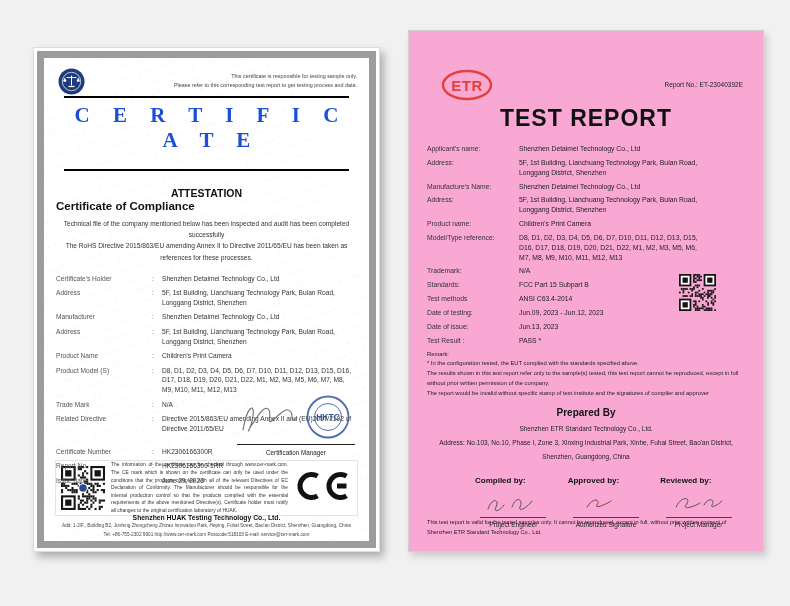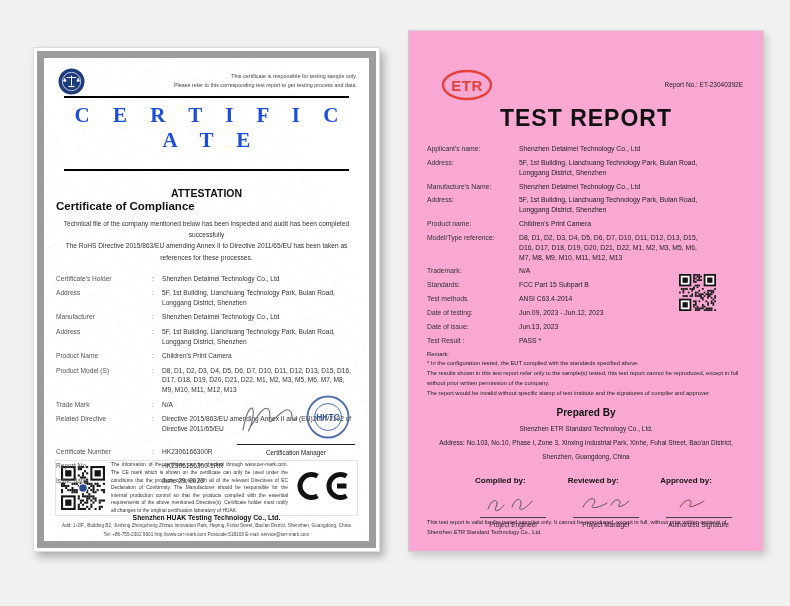--- a/index.html
+++ b/index.html
@@ -579,34 +579,34 @@
     <div class="sign-row">
       <div class="sign-col">
         <div class="sign-label">Compiled by:</div>
         <svg class="sign-sig" width="70" height="26" viewBox="0 0 70 26">
           <path d="M10 18 C 14 6, 22 8, 18 16 C 15 22, 22 20, 26 14 M 34 16 C 38 4, 46 8, 42 16 C 40 21, 48 18, 54 10" fill="none" stroke="#555" stroke-width="1" stroke-linecap="round"></path>
         </svg>
         <div class="sign-line"></div>
         <div class="sign-role">Project Engineer</div>
       </div>
       <div class="sign-col">
+        <div class="sign-label">Approved by:</div>
+        <svg class="sign-sig" width="70" height="26" viewBox="0 0 70 26">
+          <path d="M16 16 C 22 6, 30 8, 26 14 C 23 18, 34 14, 40 10" fill="none" stroke="#8a4040" stroke-width="1" stroke-linecap="round"></path>
+        </svg>
+        <div class="sign-line"></div>
+        <div class="sign-role">Authorized Signature</div>
+
+      </div>
+      <div class="sign-col">
         <div class="sign-label">Reviewed by:</div>
         <svg class="sign-sig" width="70" height="26" viewBox="0 0 70 26">
           <path d="M12 16 C 18 4, 28 6, 22 14 C 18 19, 30 16, 36 12 M 40 14 C 44 6, 52 8, 48 14 C 46 18, 54 14, 58 10" fill="none" stroke="#555" stroke-width="1" stroke-linecap="round"></path>
         </svg>
         <div class="sign-line"></div>
         <div class="sign-role">Project Manager</div>
       </div>
-      <div class="sign-col">
-        <div class="sign-label">Approved by:</div>
-        <svg class="sign-sig" width="70" height="26" viewBox="0 0 70 26">
-          <path d="M16 16 C 22 6, 30 8, 26 14 C 23 18, 34 14, 40 10" fill="none" stroke="#8a4040" stroke-width="1" stroke-linecap="round"></path>
-        </svg>
-        <div class="sign-line"></div>
-        <div class="sign-role">Authorized Signature</div>
-
-      </div>
     </div>
 
     <div class="report-footer">This test report is valid for the tested samples only. It cannot be reproduced, except in full, without prior written consent of Shenzhen ETR Standard Technology Co., Ltd.</div>
   </div>
 
 </div>
 
 </body></html>

